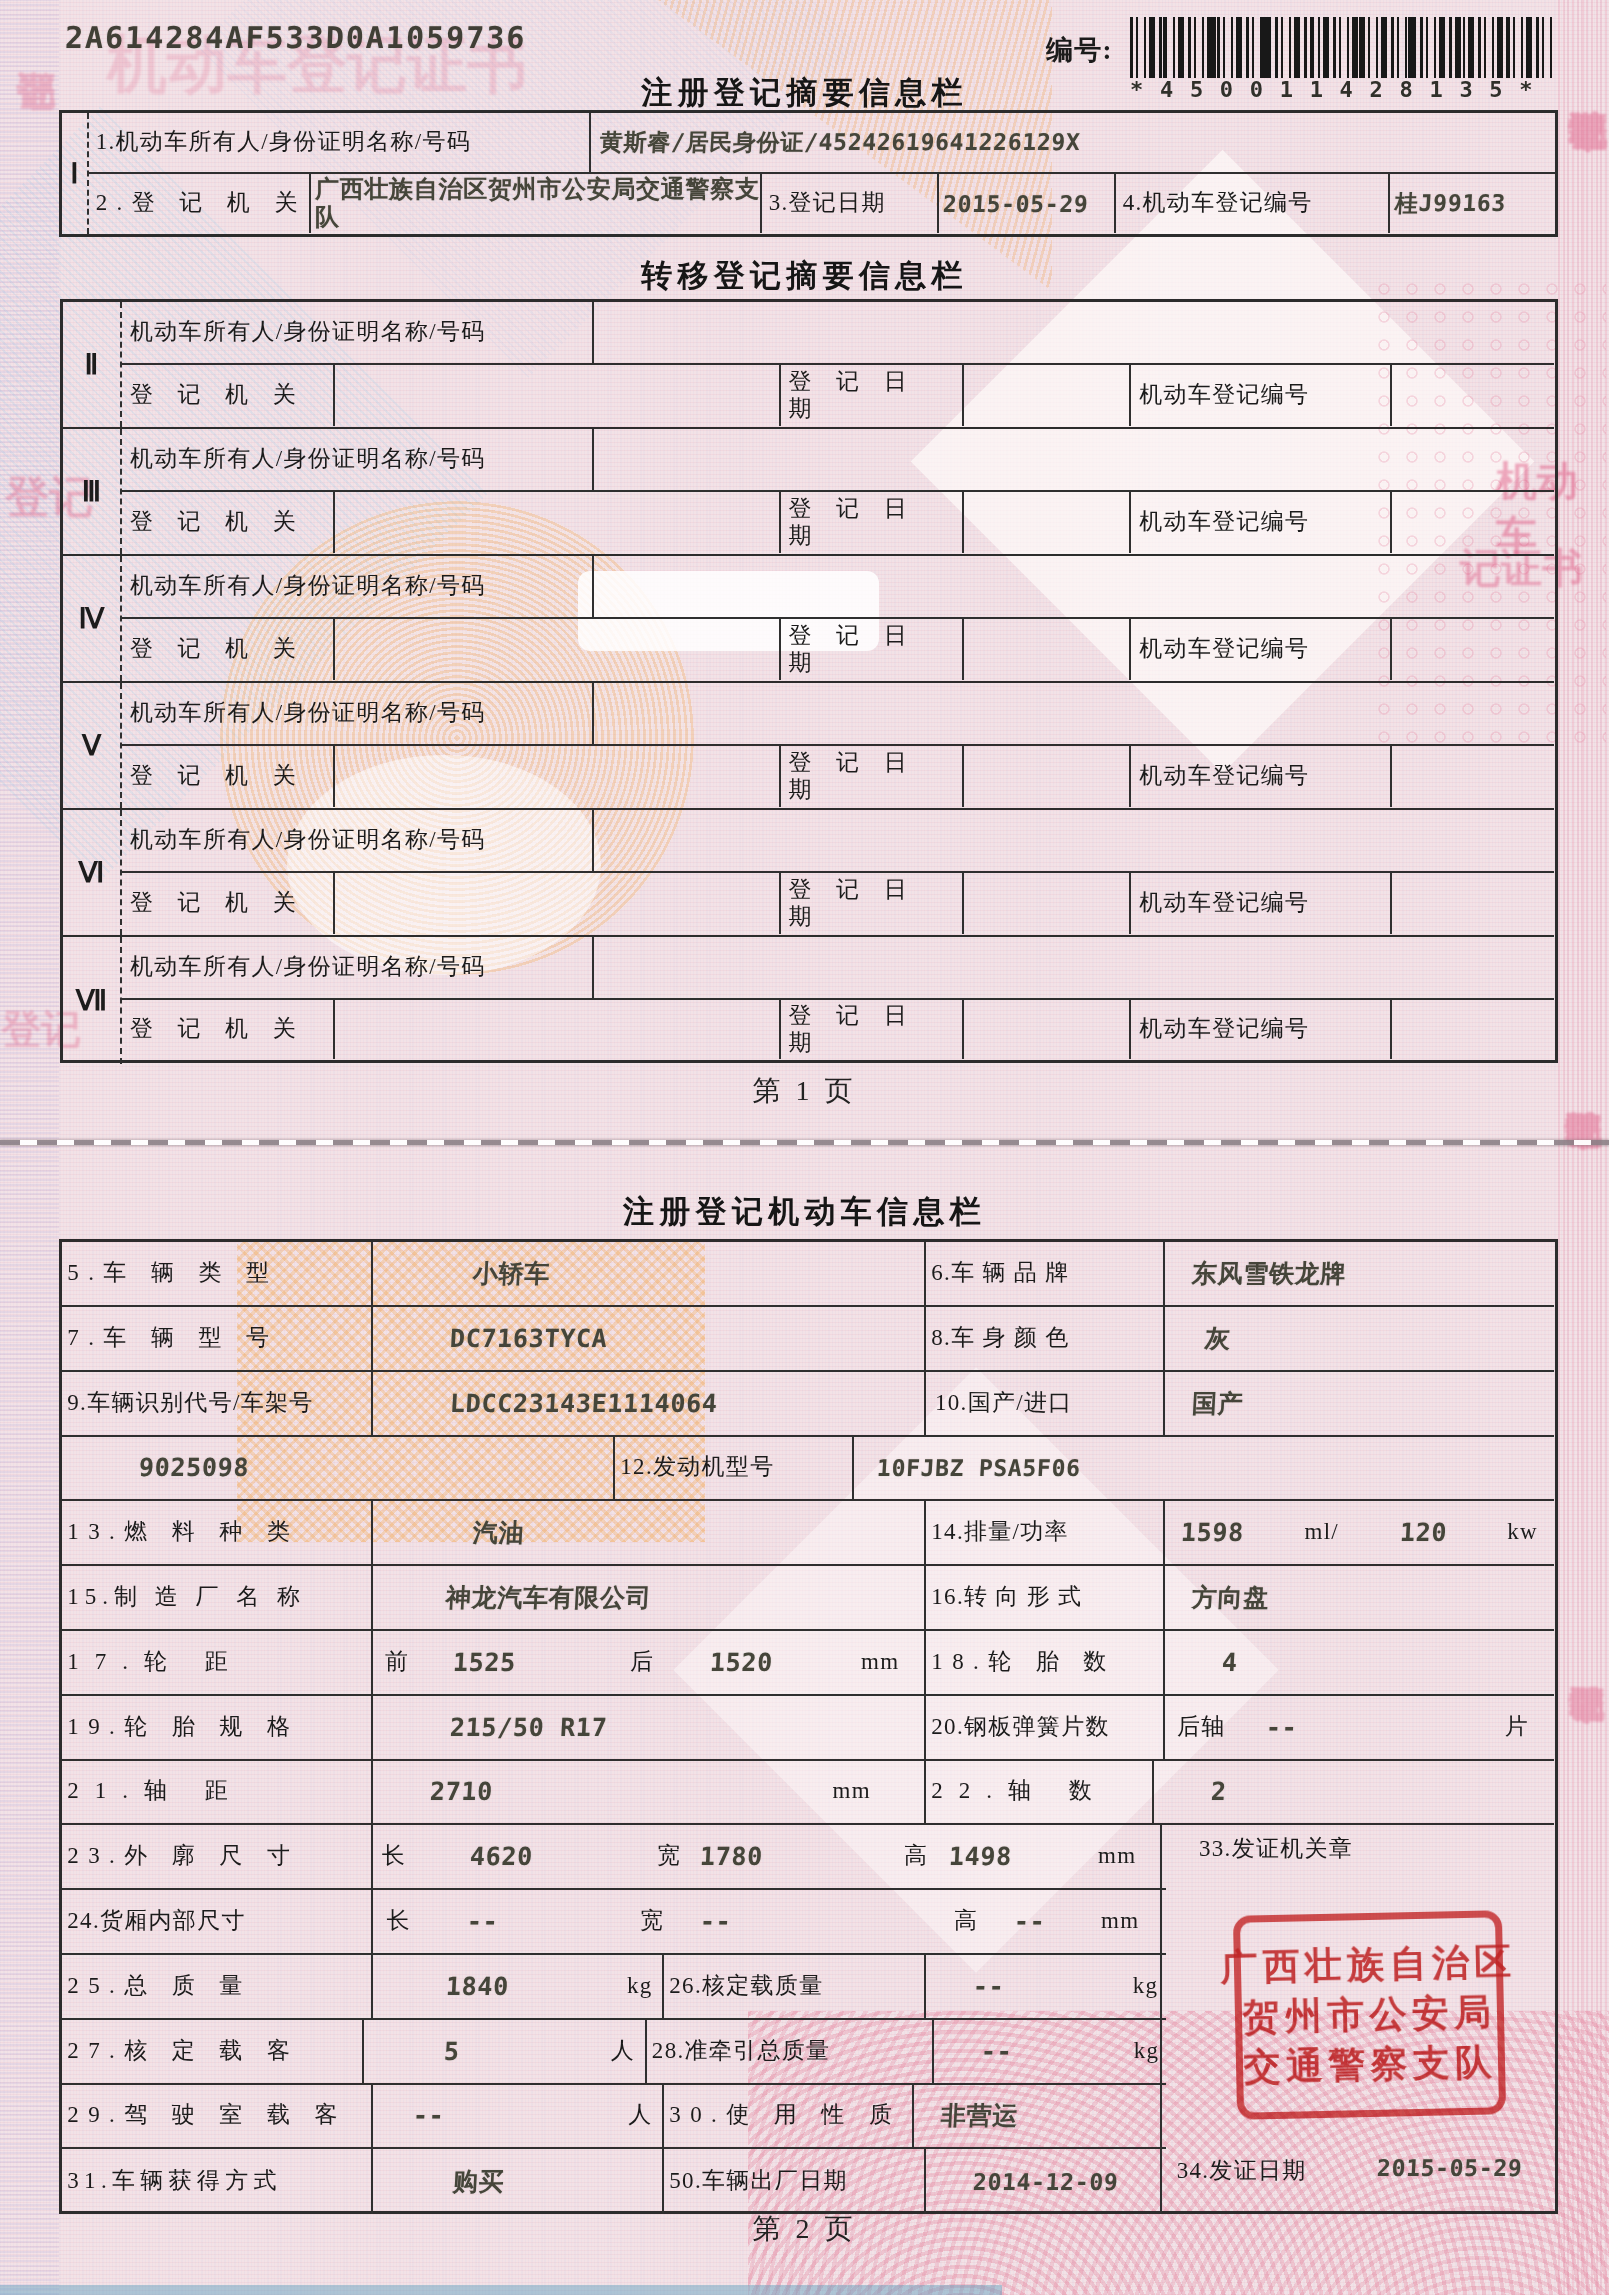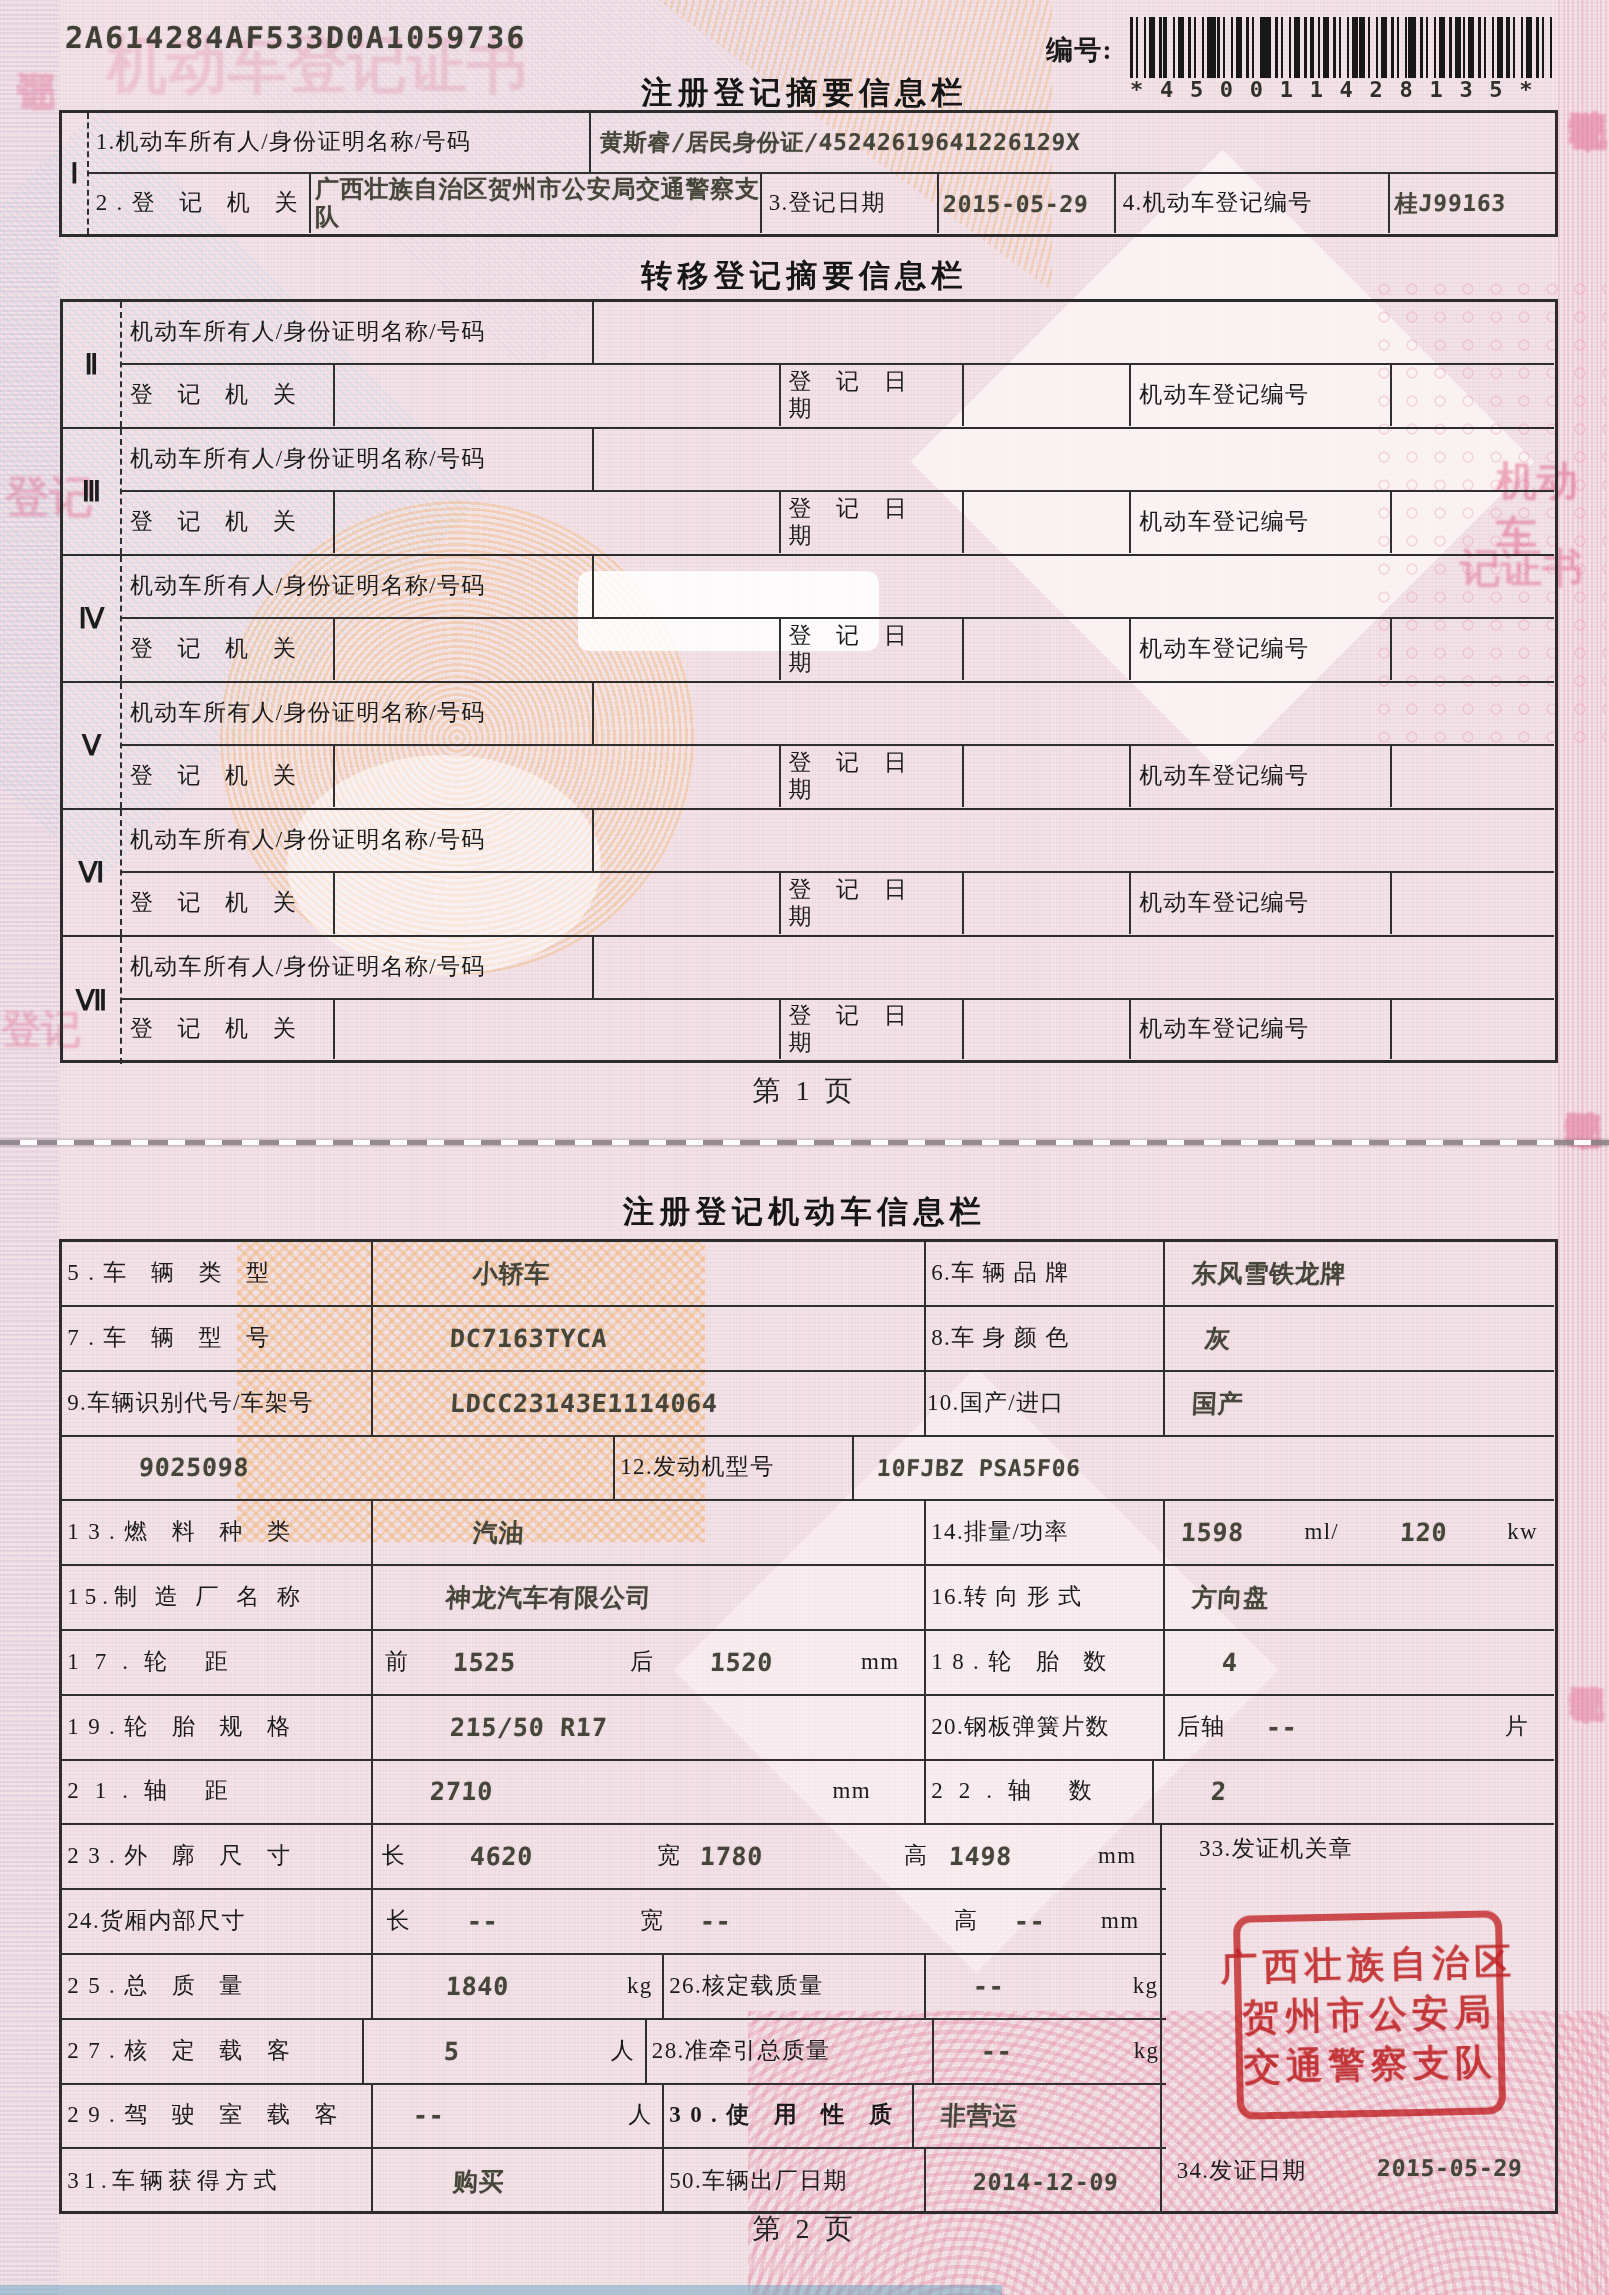--- a/index.html
+++ b/index.html
@@ -331,21 +331,21 @@
         </div>
     </div>
 
     <div class="row bb" style="top:130px;width:1492px;height:65px;">
       <div class="c" style="width:311px;padding-left:5.3px;">
           <span class="lbl">9.车辆识别代号/车架号</span>
         </div>
       <div class="c" style="width:553px;padding-left:77px;">
           <span class="val">LDCC23143E1114064</span>
         </div>
-      <div class="c" style="width:239px;padding-left:1px;">
+      <div class="c" style="width:239px;padding-left:9px;">
           <span class="lbl">10.国产/进口</span>
         </div>
       <div class="c last" style="width:389px;padding-left:27px;">
           <span class="val">国产</span>
         </div>
     </div>
 
     <div class="row bb" style="top:194px;width:1492px;height:65px;">
       <div class="c" style="width:553px;padding-left:77px;">
           <span class="val">9025098</span>
@@ -562,21 +562,21 @@
     <div class="row bb" style="top:842px;width:1104px;height:65px;">
       <div class="c" style="width:311px;padding-left:5.3px;">
           <span class="lbl spread">29.驾 驶 室 载 客</span>
         </div>
       <div class="c" style="width:291px;">
         <div class="mixcell" style="justify-content:space-between;padding:0 9.4px 0 40px;">
           <span class="val">--</span>
           <span class="lbl">人</span>
         </div>
       </div>
-      <div class="c" style="width:250px;padding-left:5.3px;font-weight:bold;">
+      <div class="c" style="width:250px;padding-left:5.3px;">
           <span class="lbl spread">30.使 用 性 质</span>
         </div>
       <div class="c last" style="width:239px;padding-left:27px;">
           <span class="val">非营运</span>
         </div>
     </div>
 
     <div class="row" style="top:907px;width:1104px;height:65px;">
       <div class="c" style="width:311px;padding-left:5.3px;">
           <span class="lbl" style="letter-spacing:5.3px;">31.车辆获得方式</span>

